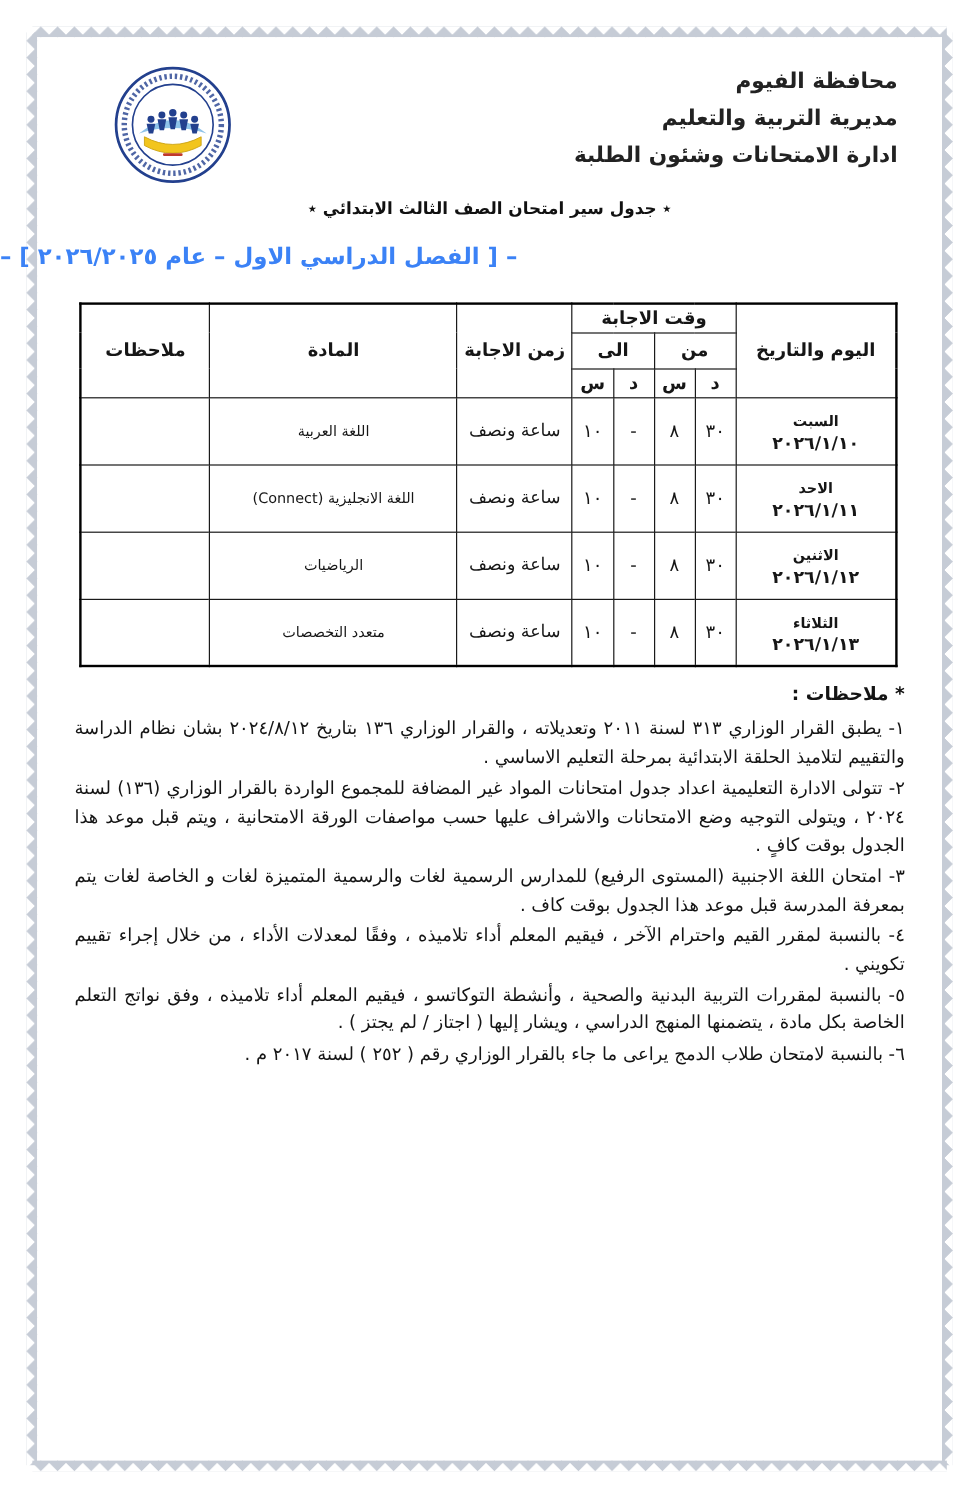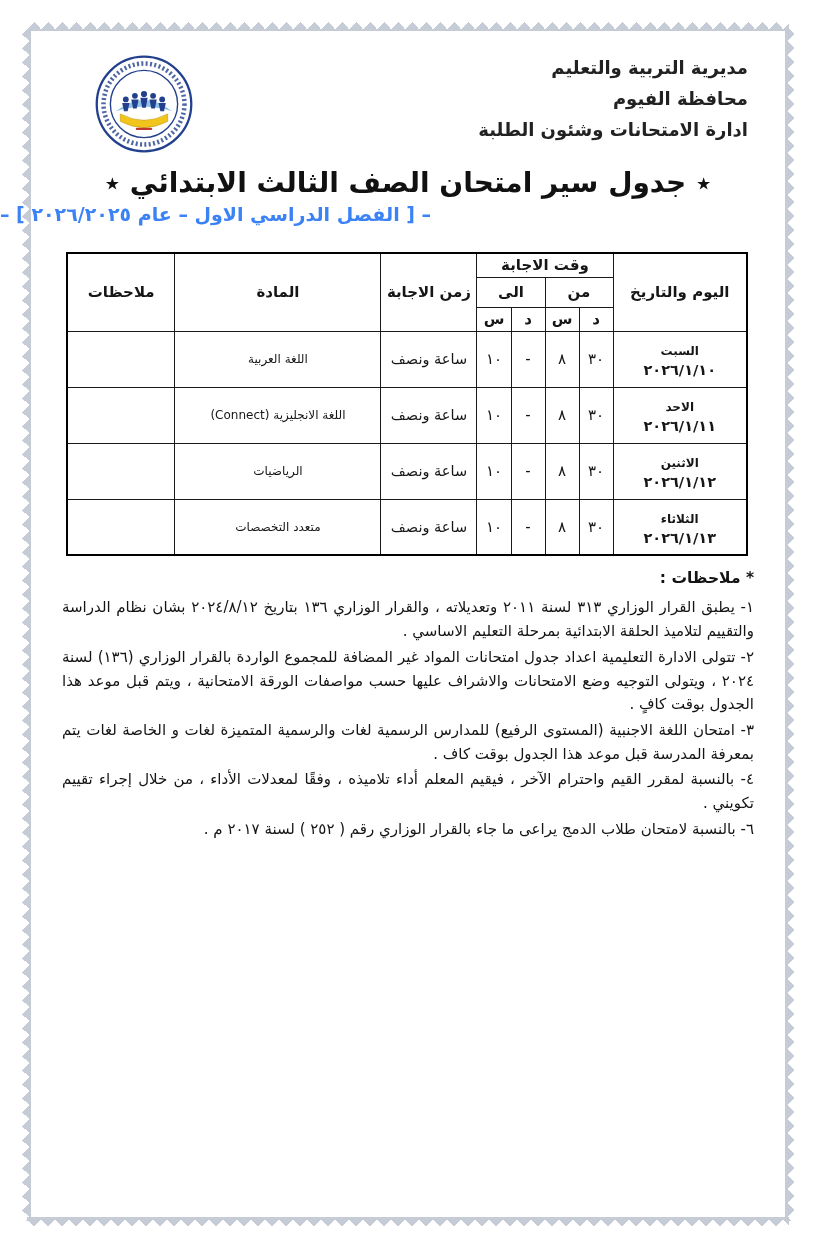--- a/index.html
+++ b/index.html
@@ -24,21 +24,21 @@
     background: conic-gradient(from 225deg at 100% 50%, var(--bp) 90deg, transparent 90deg) 0 0 / 9px 14px repeat-y; }
 
   .org {
     position:absolute; top:52px; right:68px; direction:rtl; text-align:right;
     font-weight:700; font-size:18px; line-height:31px; color:#222;
   }
   .logo { position:absolute; top:54px; left:94px; width:100px; height:100px; }
 
   .title {
     position:absolute; top:166px; left:0; width:100%; text-align:center;
-    direction:rtl; font-weight:700; font-size:28px; color:#111;
+    direction:rtl; font-weight:700; font-size:14px; color:#111;
   }
   .subtitle {
     position:absolute; top:203px; left:0; width:100%; text-align:left;
     direction:rtl; font-weight:700; font-size:19px; color:#3b82f6;
   }
 
   table.sched {
     position:absolute; top:252px; right:68px; width:680px;
     direction:rtl; border-collapse:collapse; border:2px solid #000;
     table-layout:fixed;
@@ -69,22 +69,22 @@
 <div class="page">
 
   <div class="frame">
     <div class="fe top"></div>
     <div class="fe bottom"></div>
     <div class="fe left"></div>
     <div class="fe right"></div>
   </div>
 
   <div class="org" dir="rtl">
+    <div>محافظة الفيوم</div>
     <div>مديرية التربية والتعليم</div>
-    <div>محافظة الفيوم</div>
     <div>ادارة الامتحانات وشئون الطلبة</div>
   </div>
 
   <div class="logo">
     <svg viewBox="0 0 110 110" width="100" height="100" aria-hidden="true">
       <circle cx="55" cy="55" r="52" fill="#ffffff" stroke="#23408e" stroke-width="2.5"></circle>
       <circle cx="55" cy="55" r="44.5" fill="none" stroke="#23408e" stroke-width="5" stroke-dasharray="2.2 2.6" opacity="0.8"></circle>
       <circle cx="55" cy="55" r="37" fill="#ffffff" stroke="#23408e" stroke-width="1.5"></circle>
       <path d="M24 63 Q55 38 86 63 Q55 53 24 63 Z" fill="#8fc3e9"></path>
       <g fill="#23408e">
@@ -194,16 +194,17 @@
     </tr>
   </tbody>
     </table>
 
   <div class="notes">
     <div class="nh">* ملاحظات :</div>
     <p>١- يطبق القرار الوزاري ٣١٣ لسنة ٢٠١١ وتعديلاته ، والقرار الوزاري ١٣٦ بتاريخ ٢٠٢٤/٨/١٢ بشان نظام الدراسة والتقييم لتلاميذ الحلقة الابتدائية بمرحلة التعليم الاساسي .</p>
     <p>٢- تتولى الادارة التعليمية اعداد جدول امتحانات المواد غير المضافة للمجموع الواردة بالقرار الوزاري (١٣٦) لسنة ٢٠٢٤ ، ويتولى التوجيه وضع الامتحانات والاشراف عليها حسب مواصفات الورقة الامتحانية ، ويتم قبل موعد هذا الجدول بوقت كافٍ .</p>
     <p>٣- امتحان اللغة الاجنبية (المستوى الرفيع) للمدارس الرسمية لغات والرسمية المتميزة لغات و الخاصة لغات يتم بمعرفة المدرسة قبل موعد هذا الجدول بوقت كاف .</p>
     <p>٤- بالنسبة لمقرر القيم واحترام الآخر ، فيقيم المعلم أداء تلاميذه ، وفقًا لمعدلات الأداء ، من خلال إجراء تقييم تكويني .</p>
+    <p>٥- بالنسبة لمقررات التربية البدنية والصحية ، وأنشطة التوكاتسو ، فيقيم المعلم أداء تلاميذه ، وفق نواتج التعلم الخاصة بكل مادة ، يتضمنها المنهج الدراسي ، ويشار إليها ( اجتاز / لم يجتز ) .</p>
     <p>٦- بالنسبة لامتحان طلاب الدمج يراعى ما جاء بالقرار الوزاري رقم ( ٢٥٢ ) لسنة ٢٠١٧ م .</p>
   </div>
 
 </div>
 
 </body></html>

